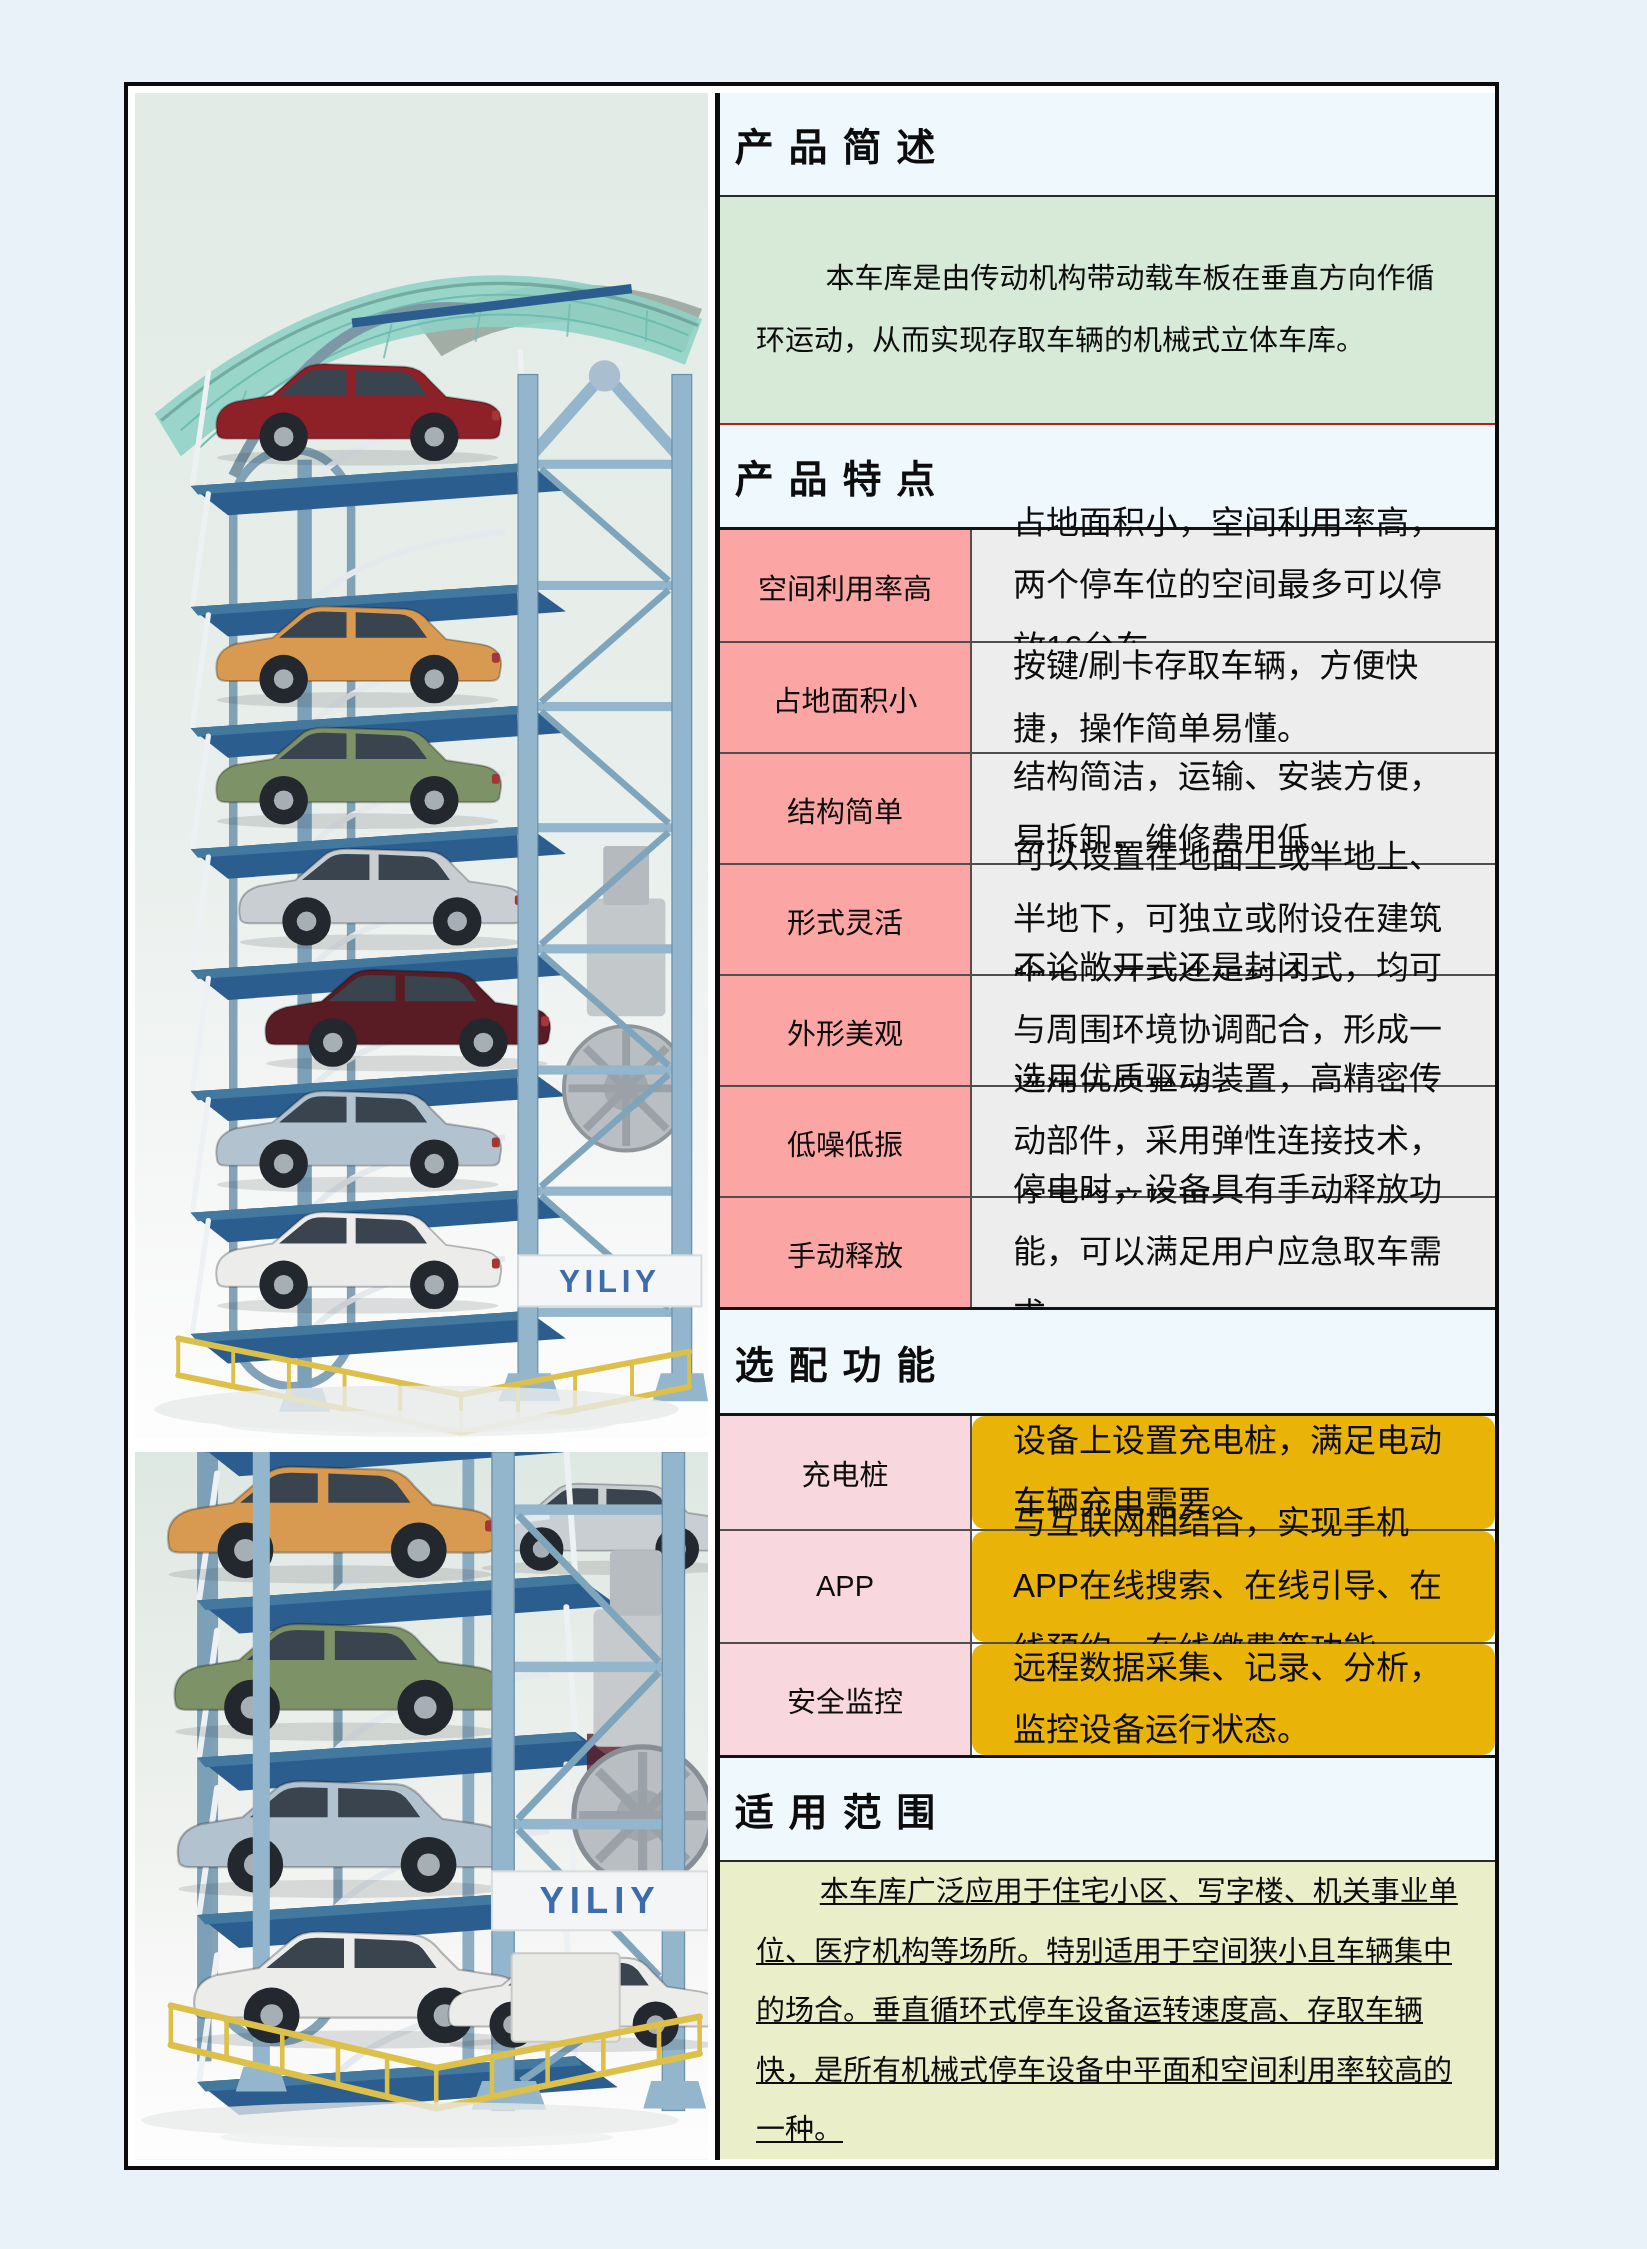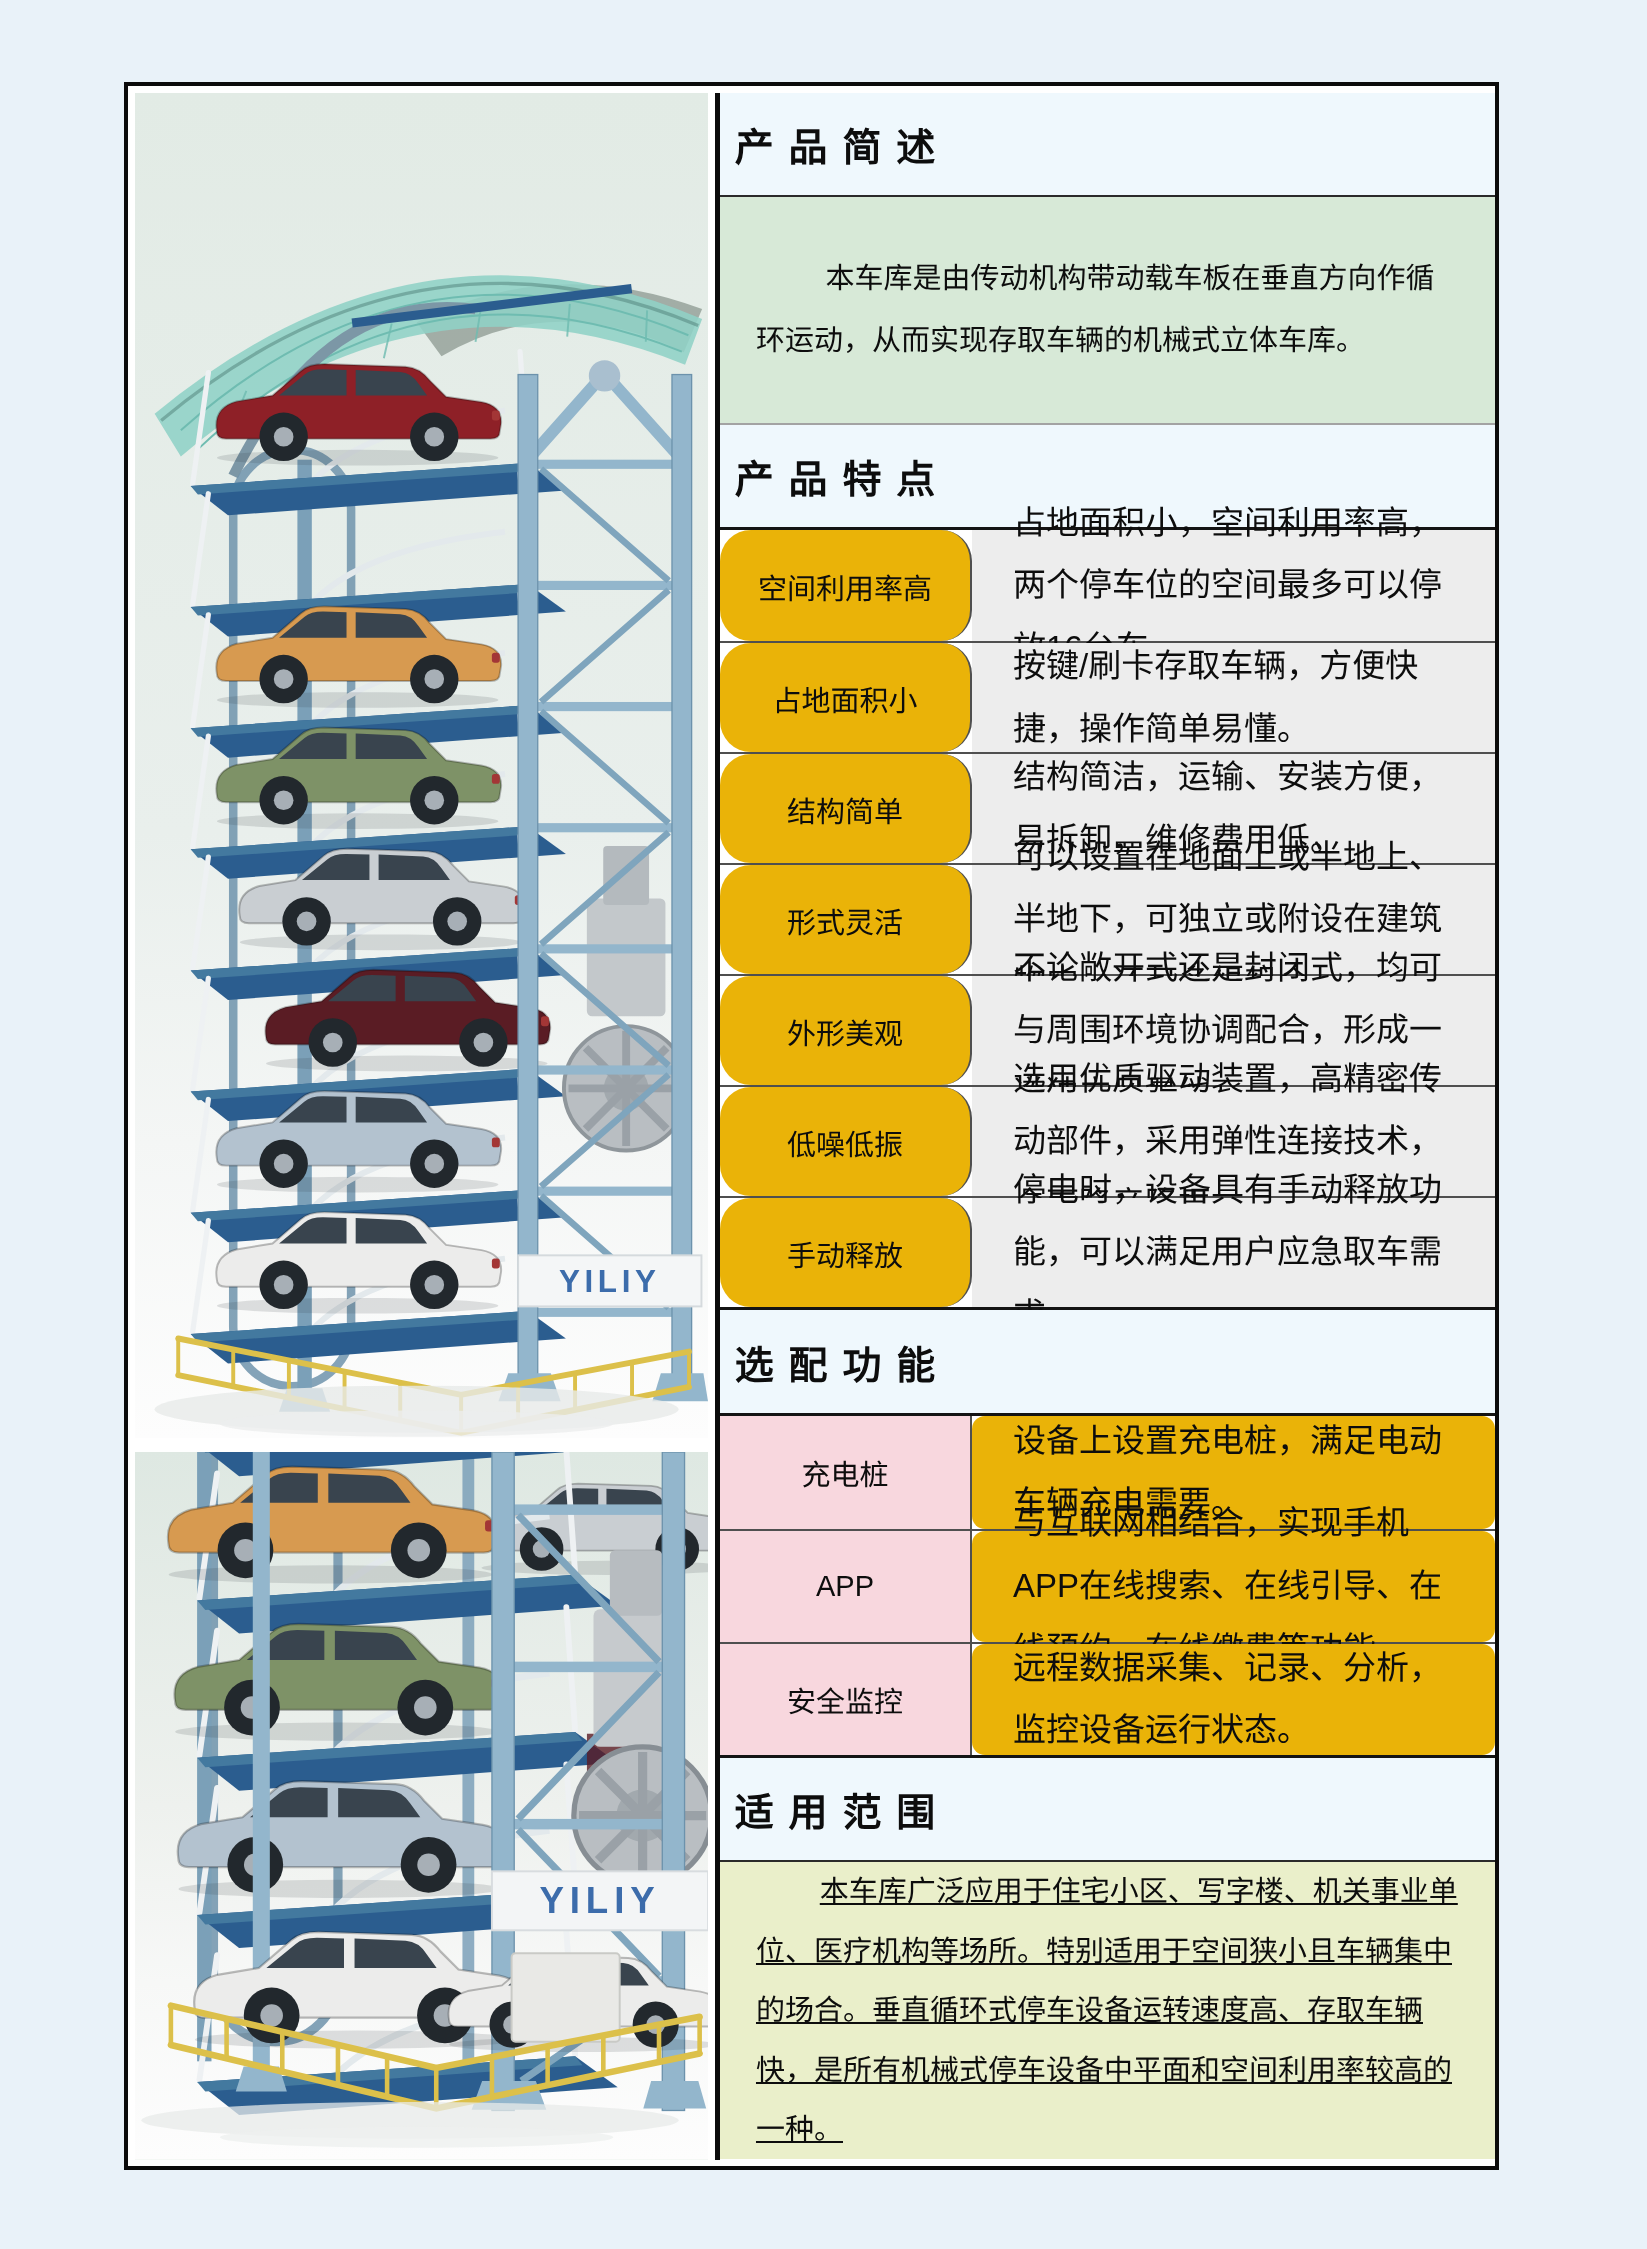--- a/index.html
+++ b/index.html
@@ -28,34 +28,34 @@
   .photo svg { display: block; width: 100%; height: 100%; }
   .col-divider { width: 4.6px; background: #0b0b0b; margin-left: 7.9px; }
 
   
   .right-col { flex: 1; display: flex; flex-direction: column; }
   .band { height: 108px; background: #eff8fd; display: flex; align-items: center; justify-content: flex-start; }
   .band-title { font-size: 39px; font-weight: bold; letter-spacing: .38em; text-indent: .38em; margin: 0; }
 
   .box { display: flex; align-items: center; padding: 0 36px; }
   .box p { margin: 0; font-size: 29px; line-height: 2.12; text-indent: 2.4em; }
-  .box-green { height: 242px; background: #d7e9d7; border-top: 2px solid #2a2a2a; border-bottom: 2px solid #a3a3a3; }
+  .box-green { height: 242px; background: #d7e9d7; border-top: 2px solid #2a2a2a; border-bottom: 2px solid #b91c1c; }
   .box-lime  { flex: 1; background: #eaefca; border-top: 2px solid #2a2a2a; text-decoration: underline; }
   .box-lime p { line-height: 2.05; text-indent: 2.2em; }
 
   .spec-table { border-top: 3.3px solid #141414; border-bottom: 3.3px solid #141414; }
   .spec-row { display: flex; height: 111px; }
   .opt .spec-row { height: 113px; }
   .spec-row + .spec-row { border-top: 2px solid #4f4f4f; }
   .spec-label {
     width: 252px; display: flex; align-items: center; justify-content: center;
     text-align: center; font-size: 29px; padding: 0 7.9px;
     border-right: 2px solid #4f4f4f;
   }
-  .features .spec-label { background: #eab308; border-radius: 31px; }
+  .features .spec-label { background: #fca5a5; }
   .opt .spec-label { background: #f8d7de; }
   .spec-text {
     flex: 1; display: flex; align-items: center;
     font-size: 33px; line-height: 1.9; padding: 0 26px 0 41px;
   }
   .features .spec-text { background: #ededed; }
   .opt .spec-text { background: #eab308; border-radius: 13px; }
 </style>
 </head>
 <body>

